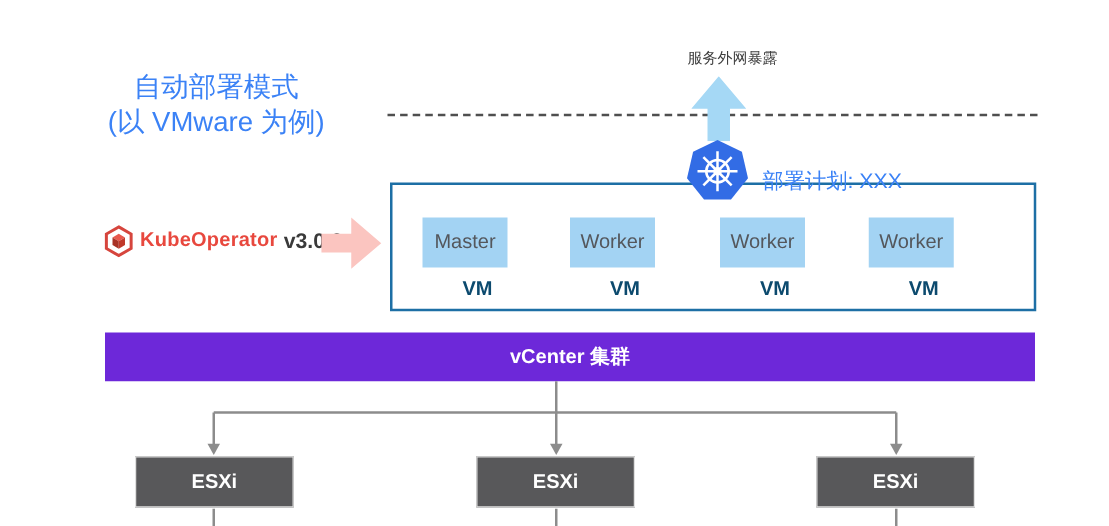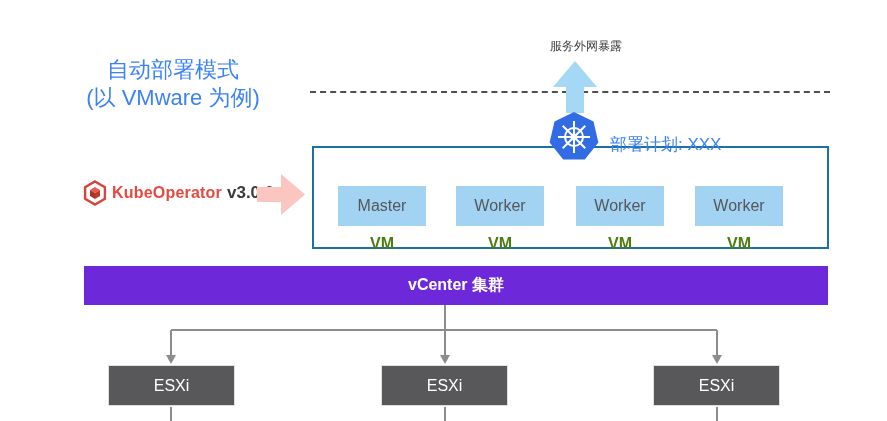--- a/index.html
+++ b/index.html
@@ -62,31 +62,30 @@
     left: 312px; top: 146px; width: 517px; height: 103px;
     border: 2px solid #1d6fa5;
     background: #ffffff;
   }
   .node-col { position: absolute; top: 26px; width: 88px; }
   .node-col-0 { left: 24px; }
   .node-col-1 { left: 142px; }
   .node-col-2 { left: 262px; }
   .node-col-3 { left: 381px; }
   .node-box {
-    width: 88px; height: 40px;
+    width: 68px; height: 40px;
     background: #a3d3f3;
     display: flex; align-items: center; justify-content: center;
     color: #54575c;
     font-size: 16px;
-    margin-top: 12px;
   }
   .vm-label {
     margin-top: 9px;
     text-align: center;
-    color: #4d7c0f;
+    color: #0c4a6e;
     font-size: 16px;
     font-weight: 700;
   }
 
   
   .operator-row {
     position: absolute;
     left: 82px; top: 179px; height: 28px;
     display: flex; align-items: center;
   }
@@ -126,21 +125,21 @@
 
   
   .host-box {
     position: absolute;
     top: 365px; width: 127px; height: 41px;
     background: #58585a;
     border: 1px solid #e0e0e0;
     display: flex; align-items: center; justify-content: center;
     color: #ffffff;
     font-size: 16px;
-    font-weight: 400;
+    font-weight: 700;
   }
   .host-0 { left: 108px; }
   .host-1 { left: 381px; }
   .host-2 { left: 653px; }
 </style>
 </head>
 <body>
 
 <div class="canvas">
 

